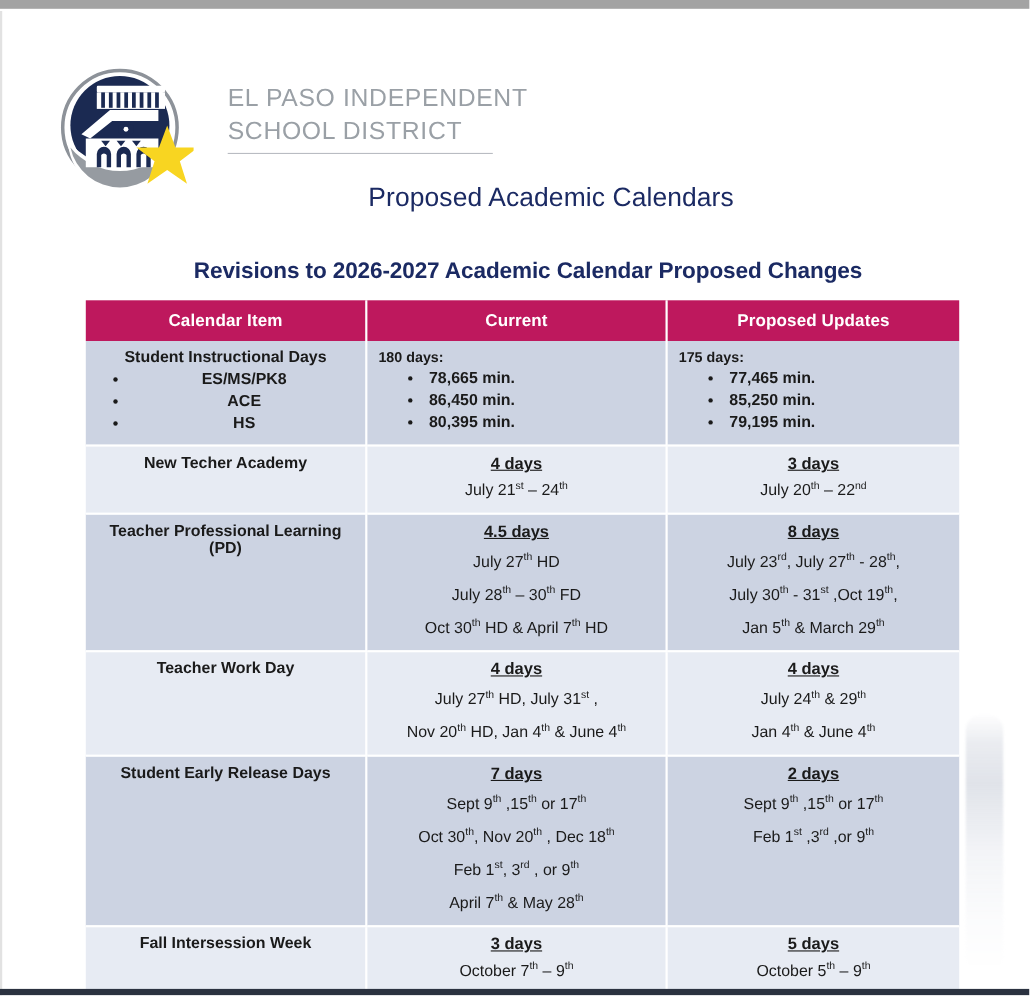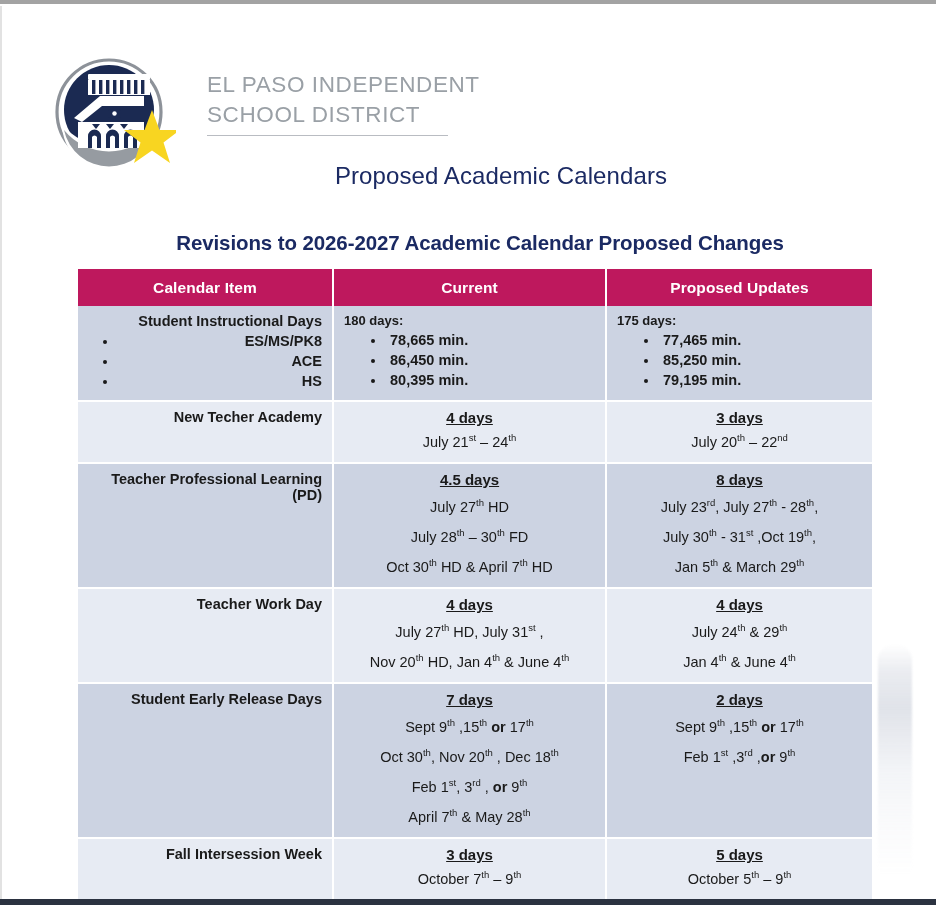--- a/index.html
+++ b/index.html
@@ -12,21 +12,21 @@
     background: #ffffff;
     font-family: "Liberation Sans", sans-serif;
     overflow: hidden;
     position: relative;
   }
 
   #page {
     position: absolute;
     inset: 0;
     background: #ffffff;
-    border-top: 4px solid #a3a3a3;
+    border-top: 8px solid #a3a3a3;
     box-sizing: border-box;
     overflow: hidden;
   }
 
   
   .scan-artifact {
     position: absolute;
     left: 878px;
     top: 640px;
     width: 34px;
@@ -147,21 +147,21 @@
   }
   .calendar-table tbody td:last-child { border-right: none; }
 
   tr.row-a td { background: #ccd3e2; }
   tr.row-b td { background: #e7ebf3; }
 
   td.col-item {
     font-weight: bold;
     font-size: 14.8px;
     padding-left: 9px;
-    text-align: right;
+    text-align: center;
   }
   td.col-val {
     text-align: center;
   }
 
   .item-title { display: block; }
 
   ul.bullets {
     margin: 2px 0 0 0;
     padding-left: 30px;
@@ -201,21 +201,21 @@
     font-size: 14.5px;
     line-height: 21px;
     margin-top: 2px;
   }
   .date-line.spaced { margin-top: 9px; }
   .date-line sup {
     font-size: 9.5px;
     vertical-align: super;
     line-height: 0;
   }
-  .date-line b { font-weight: bold; }
+  .date-line b { font-weight: normal; }
 
   
   .bottom-bar {
     position: absolute;
     left: 0;
     bottom: 0;
     width: 936px;
     height: 6px;
     background: #2b3240;
   }

